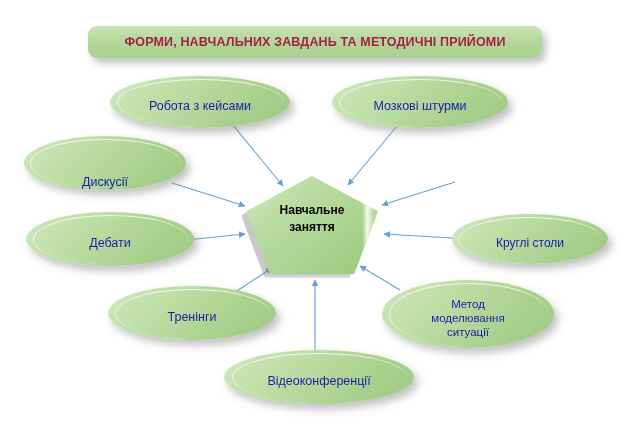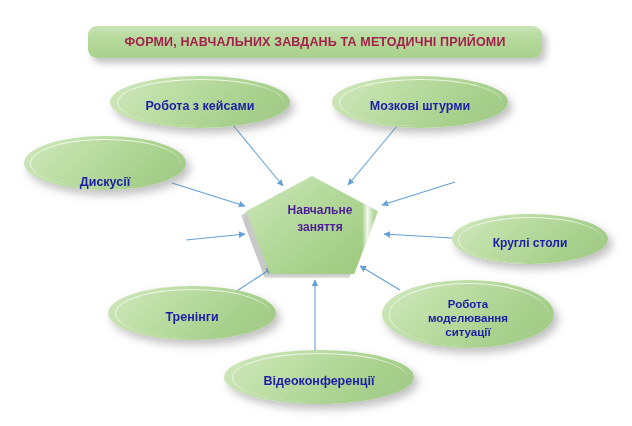--- a/index.html
+++ b/index.html
@@ -69,21 +69,21 @@
     width: 92%;
     height: 90%;
     border-radius: 50%;
     border-top: 1.5px solid rgba(255,255,255,0.75);
     border-left: 1.5px solid rgba(255,255,255,0.6);
     pointer-events: none;
   }
   .node .node-label {
     position: relative;
     font-size: 12.5px;
-    font-weight: bold;
+    font-weight: normal;
     color: #1d1da8;
     line-height: 1.18;
     padding: 0 6px;
     z-index: 2;
     margin-top: 8px;
   }
   .node.small .node-label { font-size: 12px; }
   .node.multi .node-label { font-size: 11.5px; line-height: 1.22; }
 
   
@@ -116,27 +116,27 @@
     position: absolute;
     left: 0; top: 0;
     width: 132px;
     height: 98px;
     clip-path: polygon(50% 0%, 100% 36%, 82% 100%, 18% 100%, 0% 36%);
     background:
       linear-gradient(90deg, rgba(255,255,255,0) 88%, rgba(255,255,255,0.85) 92%, rgba(255,255,255,0.15) 97%);
   }
   #center-node .pent-text {
     position: absolute;
-    left: 8px;
+    left: 0;
     top: 26px;
     width: 132px;
     text-align: center;
     font-size: 12px;
     font-weight: bold;
-    color: #4c1d95;
+    color: #000000;
     line-height: 1.45;
     z-index: 3;
   }
 </style>
 </head>
 <body>
 
 <div id="canvas">
 
   <div id="title-banner">
@@ -177,32 +177,35 @@
 
   <div class="node" style="left:332px; top:76px; width:176px; height:52px;">
     <span class="node-label">Мозкові штурми</span>
   </div>
 
   <div class="node" style="left:24px; top:136px; width:162px; height:54px;align-items:flex-end;">
     <span class="node-label">Дискусії</span>
   </div>
 
 
+  <div class="node" style="left:26px; top:212px; width:168px; height:54px;">
+    <span class="node-label">Дебати</span>
+  </div>
 
   <div class="node small" style="left:452px; top:214px; width:156px; height:50px;">
     <span class="node-label">Круглі столи</span>
   </div>
 
   <div class="node" style="left:108px; top:286px; width:168px; height:54px;">
     <span class="node-label">Тренінги</span>
   </div>
 
   <div class="node multi" style="left:382px; top:280px; width:172px; height:68px;">
     <span class="node-label">
-      <span>Робота</span><br>
+      <span>Метод</span><br>
       <span>моделювання</span><br>
       <span>ситуації</span>
     </span>
   </div>
 
   <div class="node" style="left:224px; top:350px; width:190px; height:54px;align-items:center;">
     <span class="node-label">Відеоконференції</span>
   </div>
 
   <div id="center-node">

